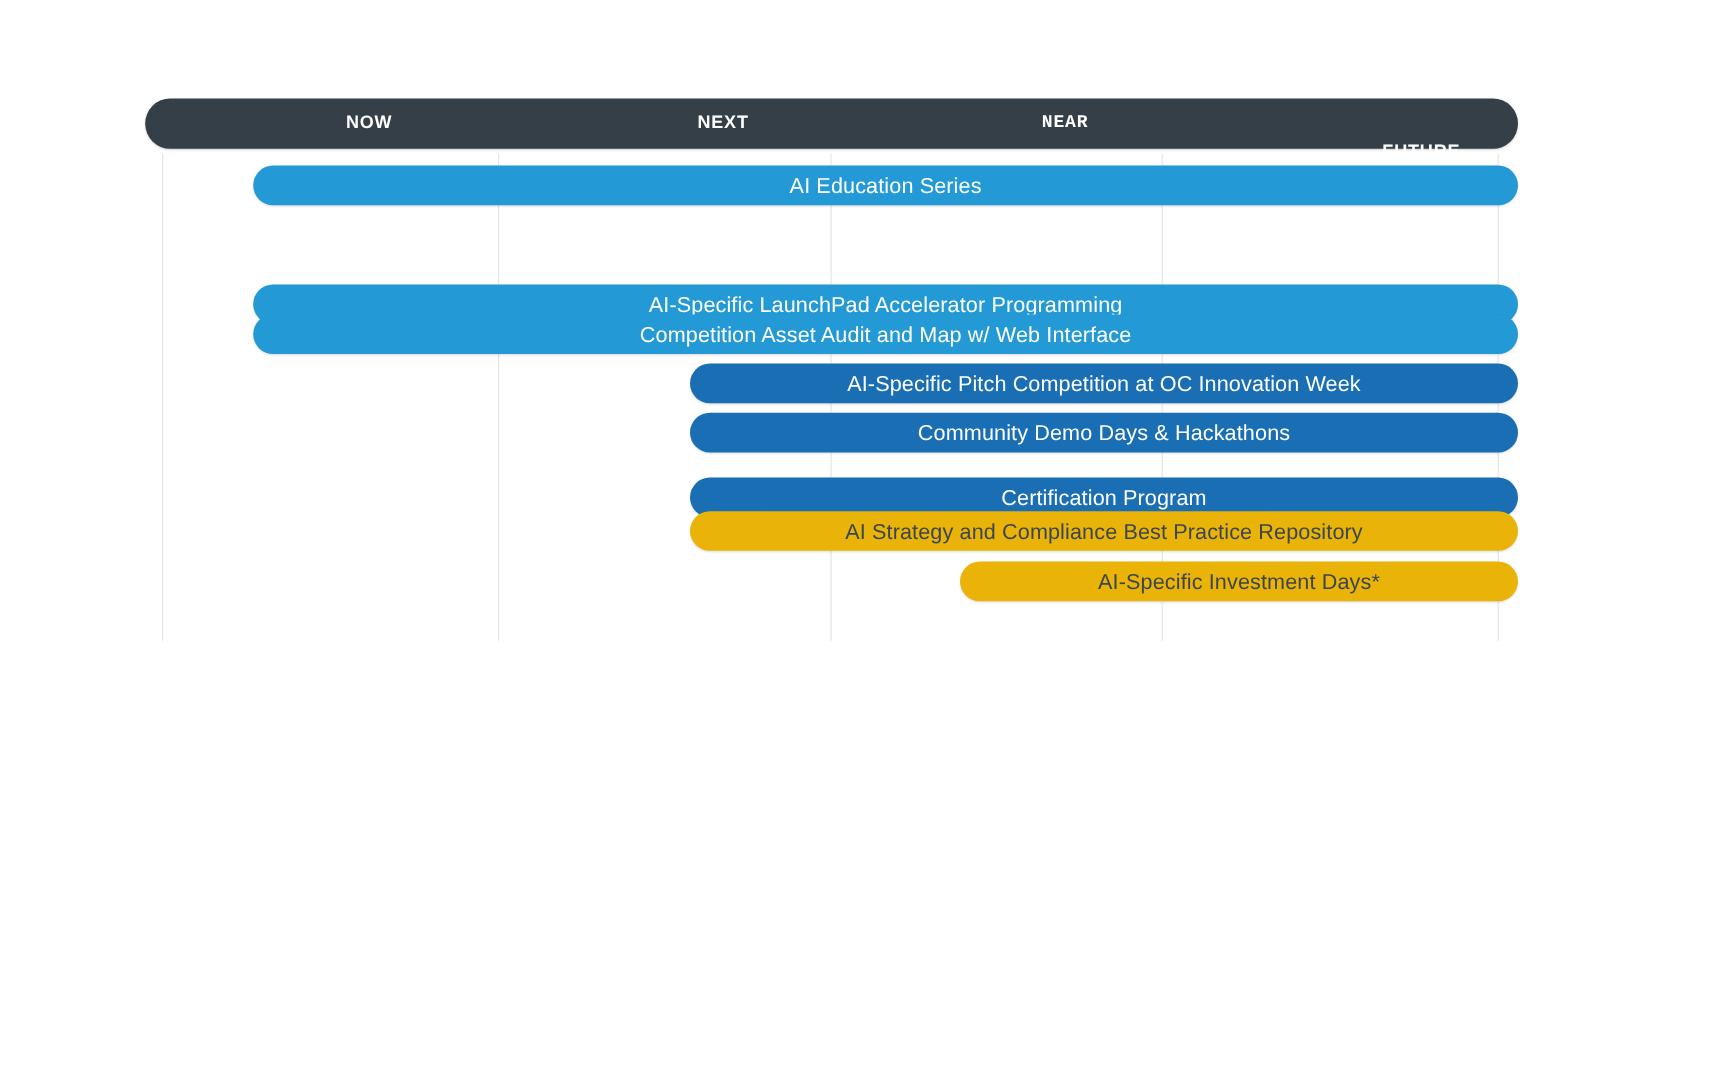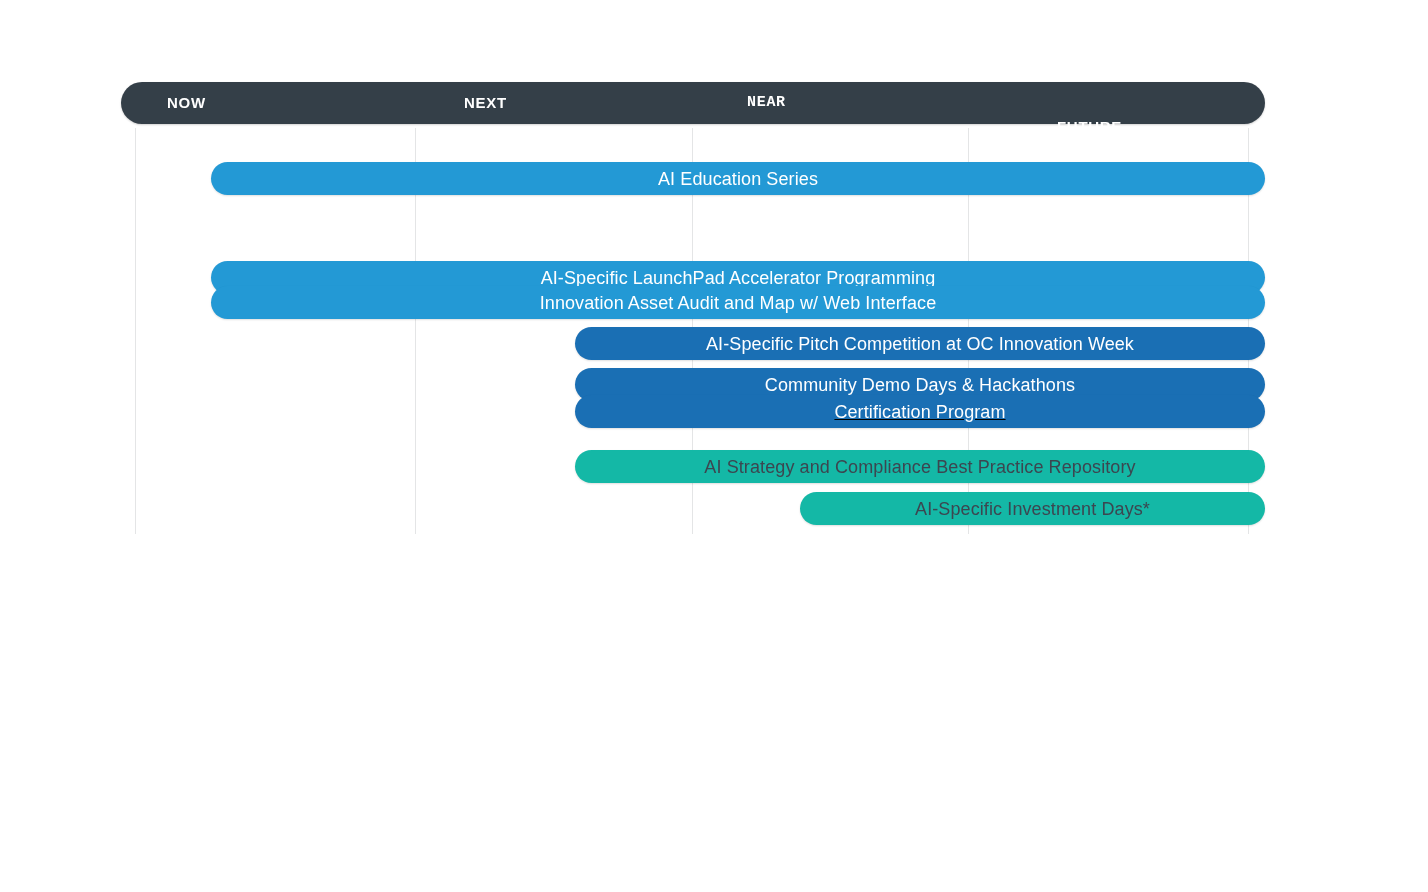--- a/index.html
+++ b/index.html
@@ -56,53 +56,52 @@
   }
   .header-label {
     position: absolute;
     top: 0;
     height: 42px;
     line-height: 42px;
     color: #ffffff;
     font-size: 15px;
     font-weight: bold;
     letter-spacing: 0.7px;
-    text-align: left;
+    text-align: right;
     white-space: nowrap;
   }
 
   
   .bars-layer {
     position: absolute;
     left: 0;
     top: 0;
     width: 1428px;
     height: 892px;
   }
   .bar {
     position: absolute;
     height: 33px;
     border-radius: 16.5px;
     box-sizing: border-box;
     display: flex;
     align-items: center;
     justify-content: center;
     box-shadow: 0 1px 2px rgba(0,0,0,0.13);
-    margin-top: 24px;
   }
   .bar-label {
     font-size: 18px;
     font-weight: normal;
     white-space: nowrap;
     letter-spacing: 0.1px;
     line-height: 1;
   }
   .bar.tone-light  { background: #2399d5; }
   .bar.tone-dark   { background: #1a6fb4; }
-  .bar.tone-gray   { background: #14b8a6; }
+  .bar.tone-gray   { background: #eab308; }
   .bar.tone-light .bar-label,
   .bar.tone-dark  .bar-label { color: #ffffff; }
   .bar.tone-gray  .bar-label { color: #3c4650; }
 </style>
 </head>
 <body>
 
 <div id="roadmap">
 
   <div class="grid-layer" id="grid-layer">
@@ -121,29 +120,29 @@
     </div>
 
   <div class="bars-layer" id="bars-layer">
       <div class="bar tone-light" style="left: 211px; width: 1054px; top: 138px;">
         <span class="bar-label">AI Education Series</span>
       </div>
       <div class="bar tone-light" style="left: 211px; width: 1054px; top: 237px;">
         <span class="bar-label">AI-Specific LaunchPad Accelerator Programming</span>
       </div>
       <div class="bar tone-light" style="left: 211px; width: 1054px; top: 262px;">
-        <span class="bar-label">Innovation Asset Audit and Map w/ Web Interface</span>
+        <span class="bar-label">Competition Asset Audit and Map w/ Web Interface</span>
       </div>
       <div class="bar tone-dark" style="left: 575px; width: 690px; top: 344px;">
         <span class="bar-label">Community Demo Days &amp; Hackathons</span>
       </div>
       <div class="bar tone-dark" style="left: 575px; width: 690px; top: 303px;">
         <span class="bar-label">AI-Specific Pitch Competition at OC Innovation Week</span>
       </div>
-      <div class="bar tone-dark" style="left: 575px; width: 690px; top: 371px; text-decoration: underline;">
+      <div class="bar tone-dark" style="left: 575px; width: 690px; top: 398px;">
         <span class="bar-label">Certification Program</span>
       </div>
       <div class="bar tone-gray" style="left: 575px; width: 690px; top: 426px;">
         <span class="bar-label">AI Strategy and Compliance Best Practice Repository</span>
       </div>
       <div class="bar tone-gray" style="left: 800px; width: 465px; top: 468px;">
         <span class="bar-label">AI-Specific Investment Days*</span>
       </div>
     </div>
 

